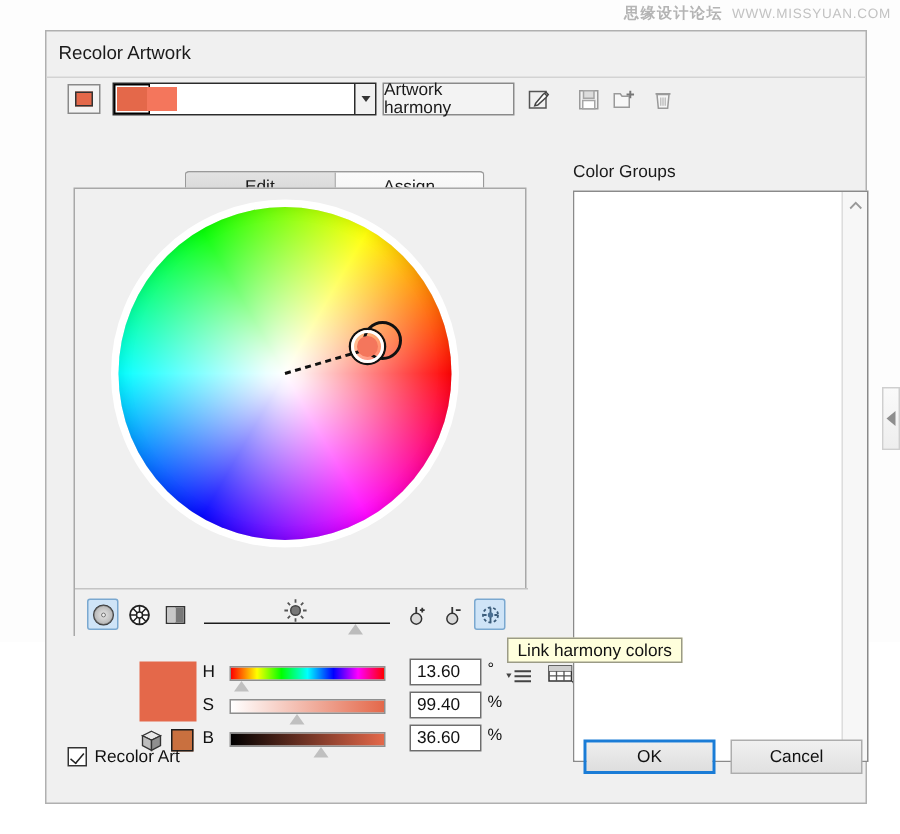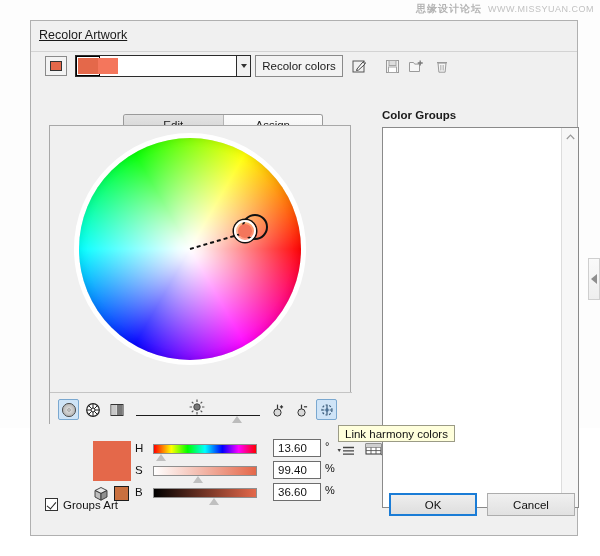--- a/index.html
+++ b/index.html
@@ -24,21 +24,21 @@
   
   .dialog {
     position:absolute; left:30px; top:20px;
     width:548px; height:516px;
     background:#f0f0f0;
     border:1px solid #b0b0b0;
     box-shadow:0 0 0 0 rgba(0,0,0,0);
   }
   .dialog-title {
     position:absolute; left:8px; top:7px;
-    font-size:12.5px; color:#1a1a1a;text-decoration:underline;
+    font-size:12.5px; color:#1a1a1a;
   }
   .title-sep {
     position:absolute; left:0; top:30px; width:100%; height:1px;
     background:#d3d3d3;
   }
 
   
   .top-swatch-btn {
     position:absolute; left:14px; top:35px;
     width:22px; height:20px;
@@ -233,21 +233,21 @@
   .row .unit {
     position:absolute; left:276px; top:-2px;
     font-size:11px; color:#111;
   }
   .menu-icon { position:absolute; left:288px; top:2px; width:18px; height:14px; }
   .grid-icon { position:absolute; left:316px; top:0px; width:20px; height:16px; }
 
   
   .cg-label {
     position:absolute; left:351px; top:88px;
-    font-size:11.5px; color:#1a1a1a;font-weight:bold;
+    font-size:11.5px; color:#1a1a1a;
   }
   .cg-panel {
     position:absolute; left:351px; top:106px;
     width:197px; height:381px;
     background:#fff; border:1px solid #8a8a8a;
   }
   .cg-list { position:absolute; left:0; top:0; right:17px; bottom:0; background:#fff; }
   .cg-scroll {
     position:absolute; right:0; top:0; width:17px; height:100%;
     background:#f7f7f7; border-left:1px solid #ddd;
@@ -322,21 +322,21 @@
         <div class="sw sel" style="background:#e4684a"></div>
         <div class="sw" style="background:#f4765c"></div>
       </div>
       <div class="fill"></div>
       <div class="arrow">
           <b></b>
         </div>
     </div>
 
     <div class="artwork-colors">
-      <span>Recolor colors</span>
+      <span>Artwork harmony</span>
     </div>
 
     <div class="tb-icon picker">
       <svg width="16" height="16" viewBox="0 0 16 16">
         <rect x="1" y="3" width="11" height="11" fill="none" stroke="#555" stroke-width="1"></rect>
         <path d="M5 11 L10 5 L12 3.5 L13.5 5 L12 7 L6.5 12 L4.5 12.5 Z" fill="#fff" stroke="#444" stroke-width="1"></path>
         <path d="M11 4.2 L12.6 5.8" stroke="#444" stroke-width="1"></path>
       </svg>
     </div>
     <div class="tb-icon save">
@@ -524,21 +524,21 @@
         <div class="ar dn">
           <svg width="9" height="6" viewBox="0 0 9 6">
               <path d="M0.8 1 L4.5 4.8 L8.2 1" fill="none" stroke="#999" stroke-width="1.2"></path>
             </svg>
         </div>
       </div>
     </div>
 
     <div class="chk-wrap">
       <div class="chk on"></div>
-      <div class="chk-label">Groups Art</div>
+      <div class="chk-label">Recolor Art</div>
     </div>
 
     <div class="btn ok">
       <span>OK</span>
     </div>
     <div class="btn cancel">
       <span>Cancel</span>
     </div>
 
   </div>

